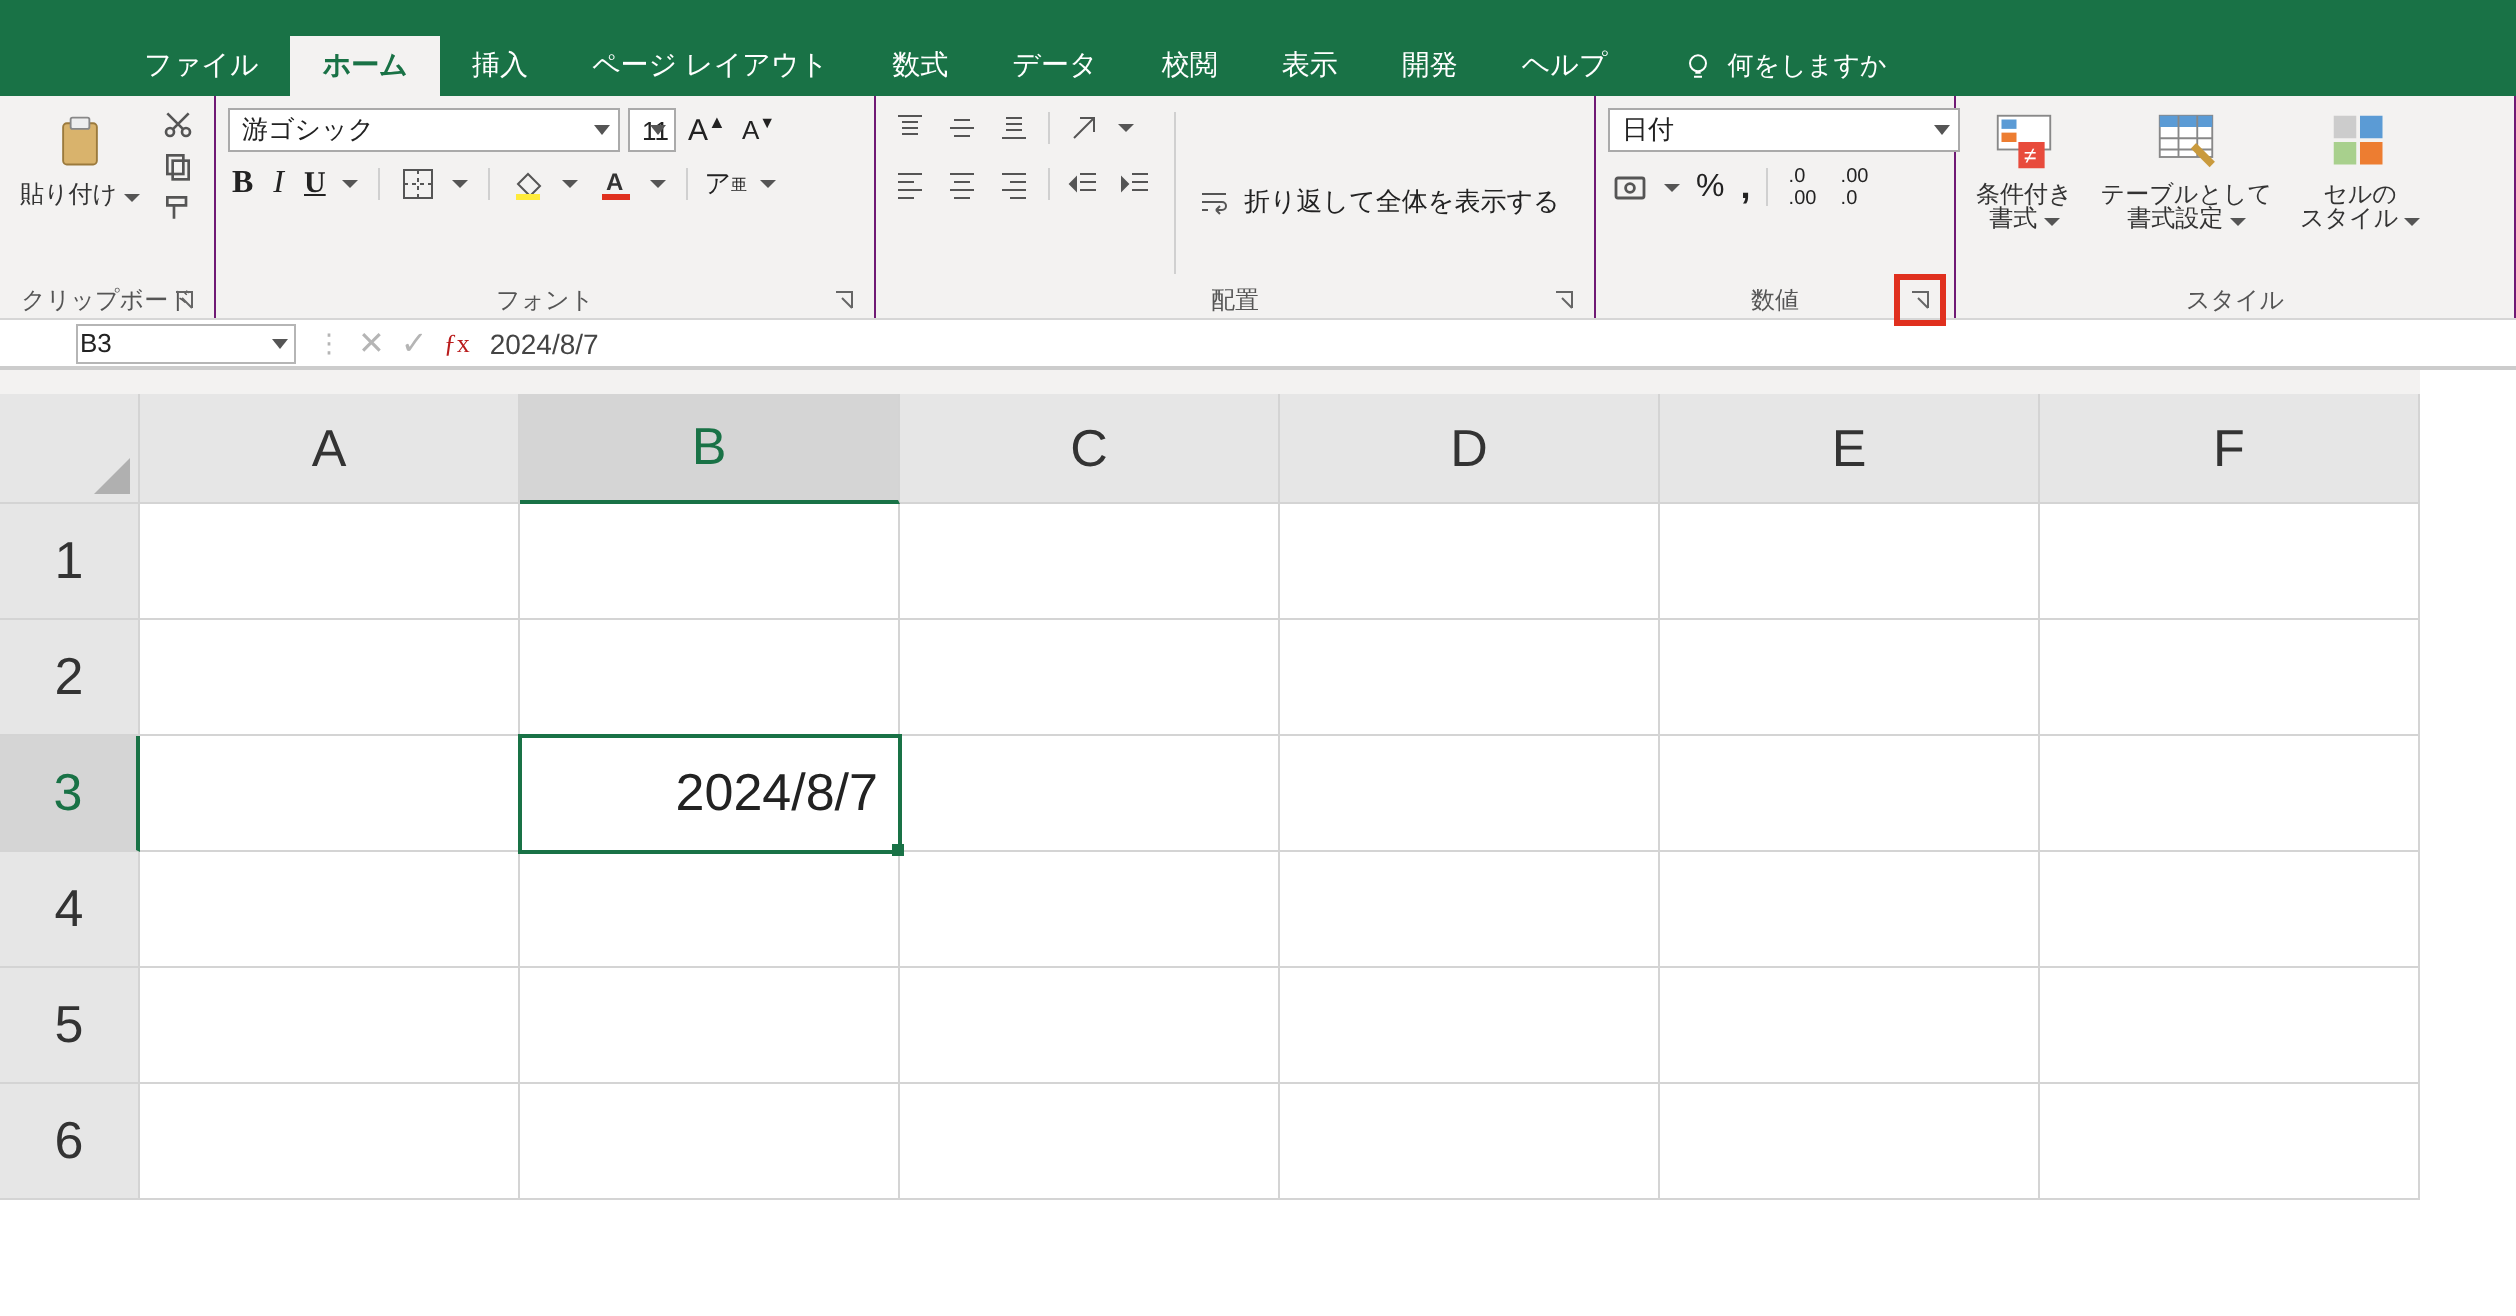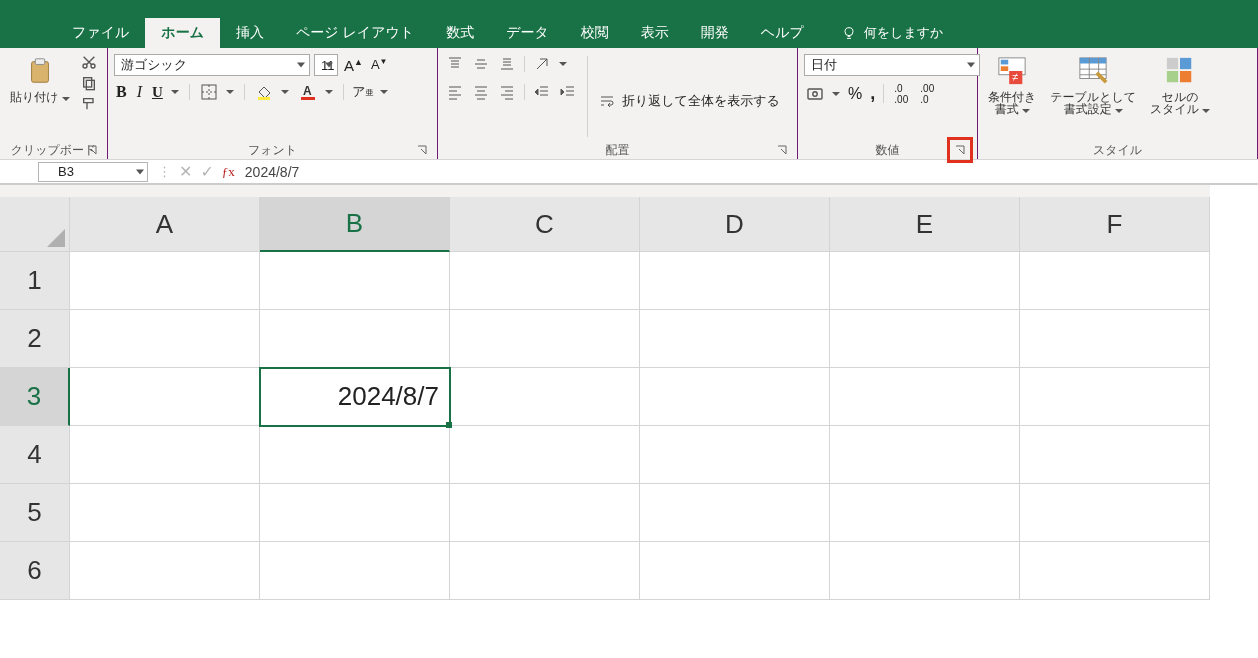--- a/index.html
+++ b/index.html
@@ -30,21 +30,21 @@
   .size-select {width:22px;}
   .numfmt-select{width:176px;}
   .select-caret{ position:absolute; right:4px; top:50%; transform:translateY(-50%); border-left:4px solid transparent;border-right:4px solid transparent;border-top:5px solid #555;}
   .ico { width:18px; height:18px; display:flex; align-items:center; justify-content:center;}
   .ico svg{width:16px;height:16px;}
   .bigico svg{width:30px;height:30px;}
   .txtu { text-decoration:underline; font-weight:bold;}
   .red-box { border:3px solid #e0301e; }
   
   .namebox-row{ display:flex; align-items:center; border-bottom:1px solid #ccc; height:24px; background:#fff;}
-  .namebox{ width:110px; border:1px solid #b5b5b5; margin:4px 0 4px 38px; height:20px; display:flex; align-items:center; padding:0 19px; font-size:13px; position:relative; background:#fff;}
+  .namebox{ width:110px; border:1px solid #b5b5b5; margin:4px 0 4px 38px; height:20px; display:flex; align-items:center; padding:0 1px; font-size:13px; position:relative; background:#fff;}
   .namebox .select-caret{right:3px;}
   .fx-controls{display:flex;align-items:center;gap:8px;margin-left:10px;color:#b5b5b5;}
   .fx-controls .fx{ font-family:"Times New Roman",serif; color:#b91c1c; }
   .formula-input{ flex:1; padding-left:10px; color:#444; font-size:14px;}
   
   .sheet { display:grid; grid-template-columns:70px 190px 190px 190px 190px 190px 190px; border-top:1px solid #ccc;}
   .sheet-blank{height:12px;background:#f3f2f1;grid-column:1/-1;}
   .colhdr,.rowhdr,.corner,.cell{ border-right:1px solid #d4d4d4; border-bottom:1px solid #d4d4d4; display:flex; align-items:center; justify-content:center; }
   .corner{ background:#e6e6e6; height:55px; position:relative;}
   .corner::after{content:"";position:absolute;right:4px;bottom:4px;border-left:18px solid transparent;border-bottom:18px solid #b0b0b0;}

